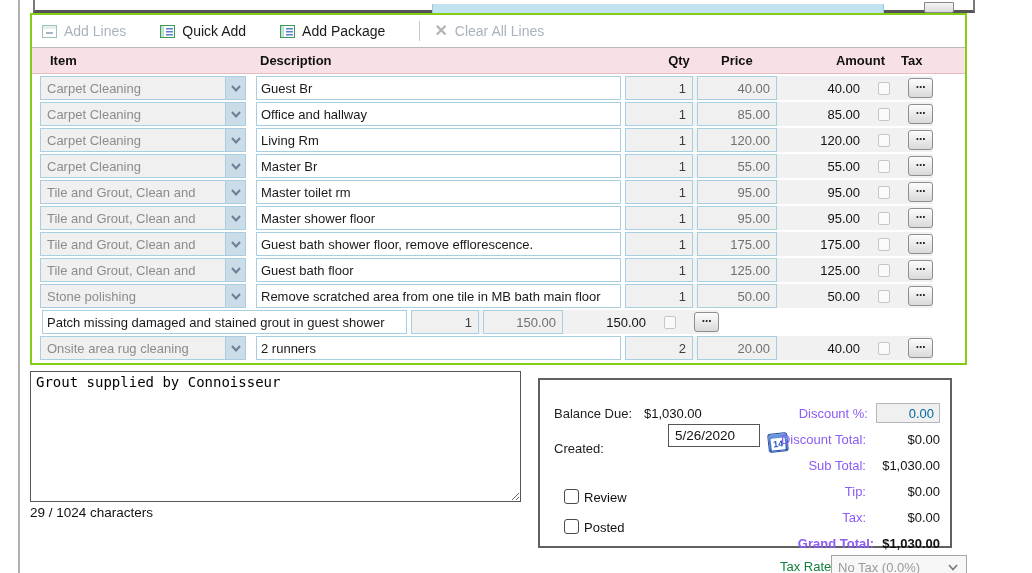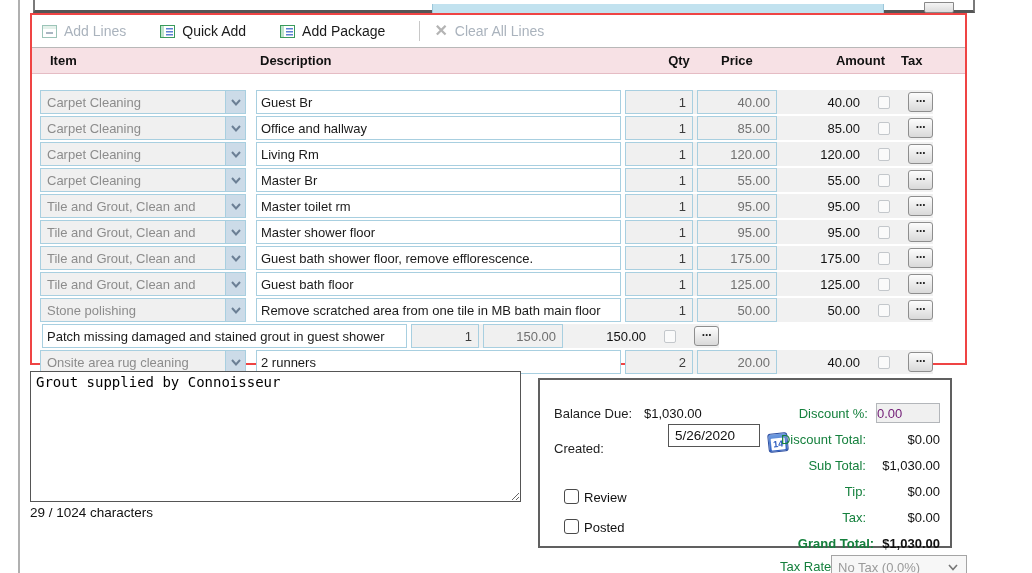--- a/index.html
+++ b/index.html
@@ -11,32 +11,32 @@
   .frame-line { position:absolute; left:18px; top:0; width:2px; height:573px; background:#b0b0b0; }
   .top-sliver { position:absolute; left:33px; top:0; width:942px; height:13px; background:#fff;
     border-left:2px solid #7a7a7a; border-right:2px solid #7a7a7a; border-bottom:3px solid #555; }
   .top-sliver .blue-cut { position:absolute; left:397px; top:4px; width:452px; height:9px;
     background:#c2e2ef; border-left:1px solid #9cc7da; border-right:1px solid #9cc7da; }
   .top-sliver .btn-cut { position:absolute; left:889px; top:2px; width:30px; height:11px;
     background:linear-gradient(#f5f5f5,#dcdcdc); border:1px solid #888; border-bottom-left-radius:2px; border-bottom-right-radius:2px; }
 
   
   .panel { position:absolute; left:30px; top:13px; width:937px; height:352px;
-    background:#fff; border:2px solid #ef4444; }
+    background:#fff; border:2px solid #84cc16; }
 
   .toolbar { height:33px; display:flex; align-items:center; border-bottom:1px solid #b8b8b8;
     padding-left:10px; font-size:14px; }
   .tb-btn { display:flex; align-items:center; gap:7px; margin-right:34px; cursor:pointer; color:#1a1a1a; white-space:nowrap; }
   .tb-btn.disabled { color:#aab3bd; cursor:default; }
   .tb-sep { width:1px; height:20px; background:#c8c8c8; margin-right:14px; }
   .x-glyph { font-size:16px; color:#b4b4b4; font-weight:bold; line-height:1; }
 
   .grid-header { height:26px; background:#f7e1e5; border-bottom:1px solid #e5bcc4;
     display:flex; align-items:center; font-weight:bold; color:#111; }
-  .rows { padding-top:16px; }
+  .rows { padding-top:2px; }
   .grid-row { height:24px; margin-bottom:2px; display:flex; align-items:stretch; }
 
   .c-item { width:206px; margin-left:8px; }
   .c-desc { width:385px; margin-left:10px; }
   .c-strip { width:308px; margin-left:4px; }
 
   .grid-header .c-item { padding-left:10px; display:flex; align-items:center; }
   .grid-header .c-desc { padding-left:4px; display:flex; align-items:center; }
   .grid-header .c-strip { display:flex; align-items:center; }
   .h-qty { width:68px; text-align:center; }
@@ -72,25 +72,25 @@
   .char-count { position:absolute; left:30px; top:505px; color:#111; font-size:13.5px; }
 
   
   .totals-box { position:absolute; left:538px; top:371px; width:414px; height:177px;
     border:2px solid #606060; background:#fff; }
   .totals-box legend { margin-left:336px; padding:0 5px; color:#555; font-size:13px;text-align:right; }
   .t-label { position:absolute; color:#222; }
   .t-value { position:absolute; color:#111; }
   .right-col { position:absolute; right:10px; top:14px; width:186px; }
   .r-row { display:flex; align-items:center; justify-content:flex-end; height:26px; }
-  .r-row .lbl { color:#15803d; margin-right:8px; white-space:nowrap; }
+  .r-row .lbl { color:#8b5cf6; margin-right:8px; white-space:nowrap; }
   .r-row .val { width:66px; text-align:right; color:#111; white-space:nowrap; }
   .r-row.grand .lbl, .r-row.grand .val { font-weight:bold; width:auto; }
   .discount-input { width:64px; height:20px; border:1px solid #b3b6ba; background:#f0f0f0;
-    padding-right:5px; font-family:"Liberation Sans", sans-serif; font-size:13px; color:#701a75; }
+    text-align:right; padding-right:5px; font-family:"Liberation Sans", sans-serif; font-size:13px; color:#0369a1; }
   .date-input { position:absolute; left:128px; top:38px; width:92px; height:23px;
     border:1px solid #555; font-family:"Liberation Sans", sans-serif; font-size:13.5px; color:#111; padding-left:6px; }
   .cal-icon { position:absolute; left:228px; top:47px; width:20px; height:19px;
     background:linear-gradient(#6f9ce0,#2f5fc0); border:1px solid #2b4da0; border-radius:3px;
     transform:rotate(-6deg); display:flex; align-items:flex-end; justify-content:center; }
   .cal-icon .num { background:#fff; width:14px; height:12px; border-radius:1px;
     font-size:9px; font-weight:bold; color:#2f5fc0; text-align:center; line-height:12px; margin-bottom:1px; }
   .big-check { position:absolute; width:15px; height:15px; border:1px solid #4a4a4a;
     border-radius:3px; background:#fff; cursor:pointer; }
   .bc-label { position:absolute; color:#111; }

